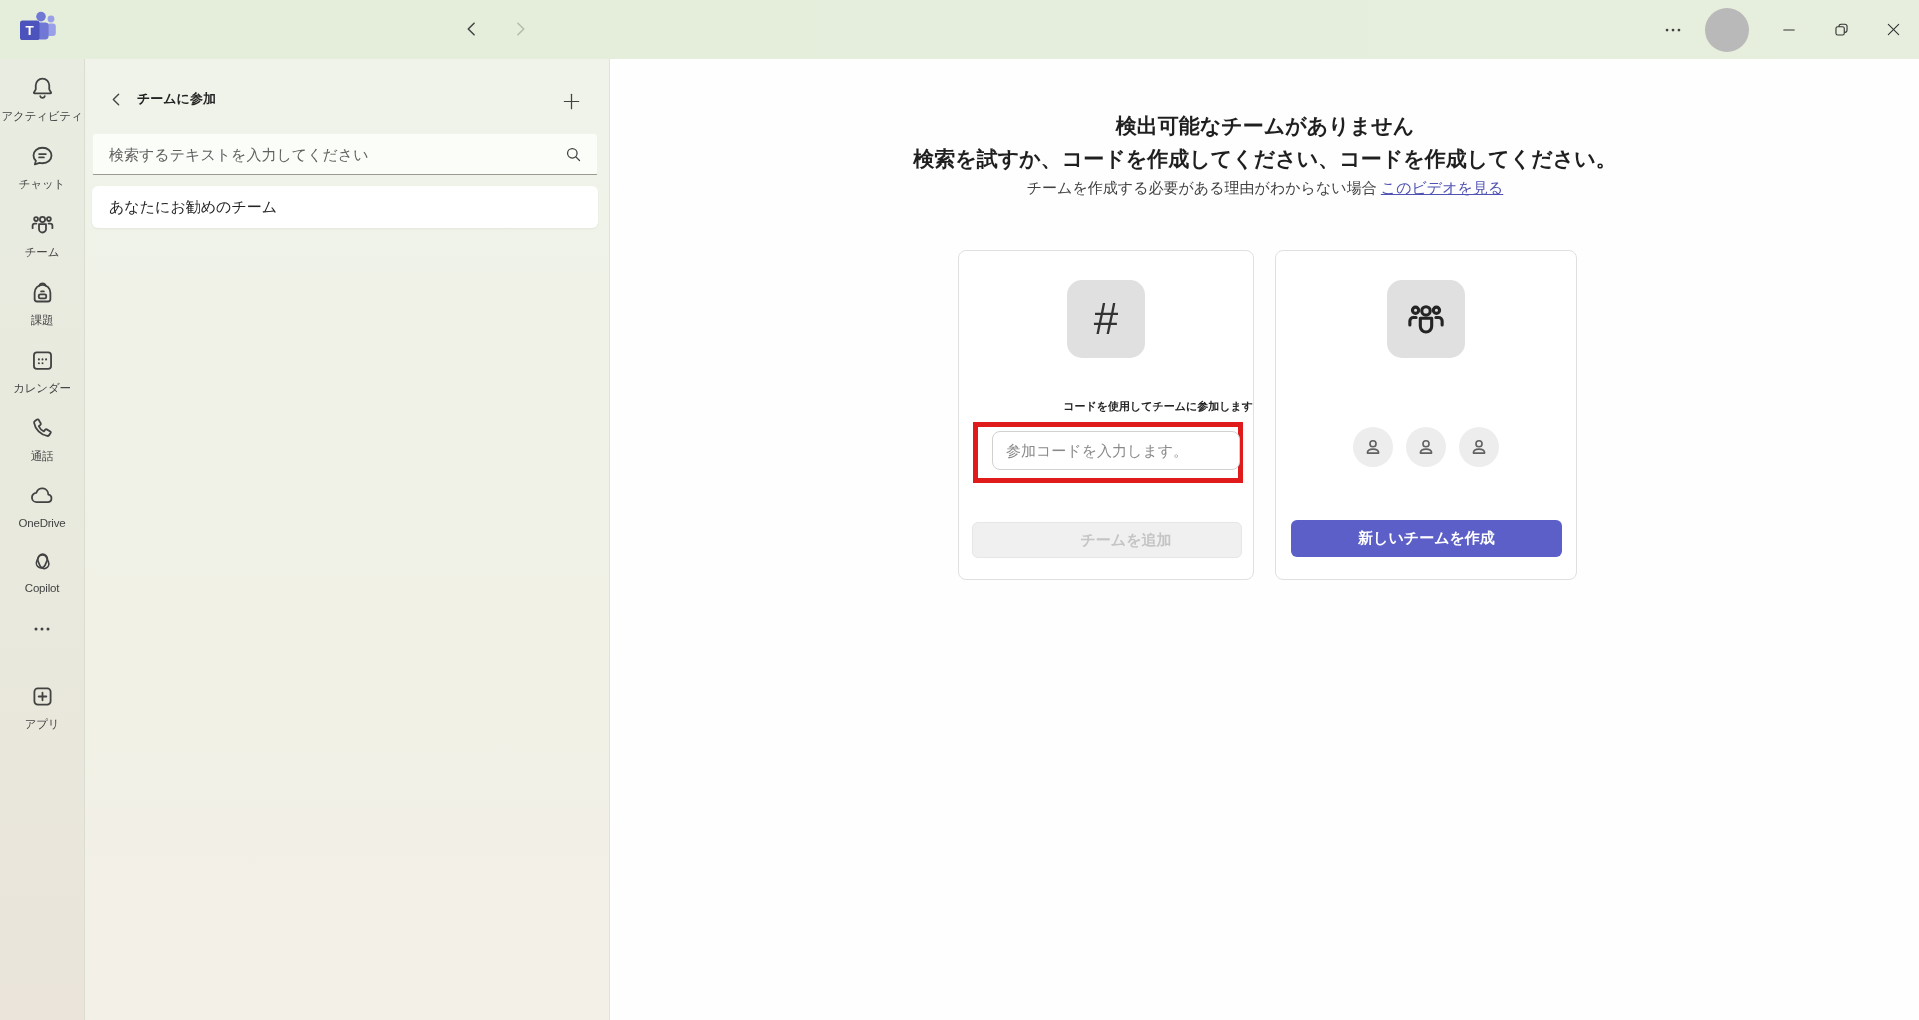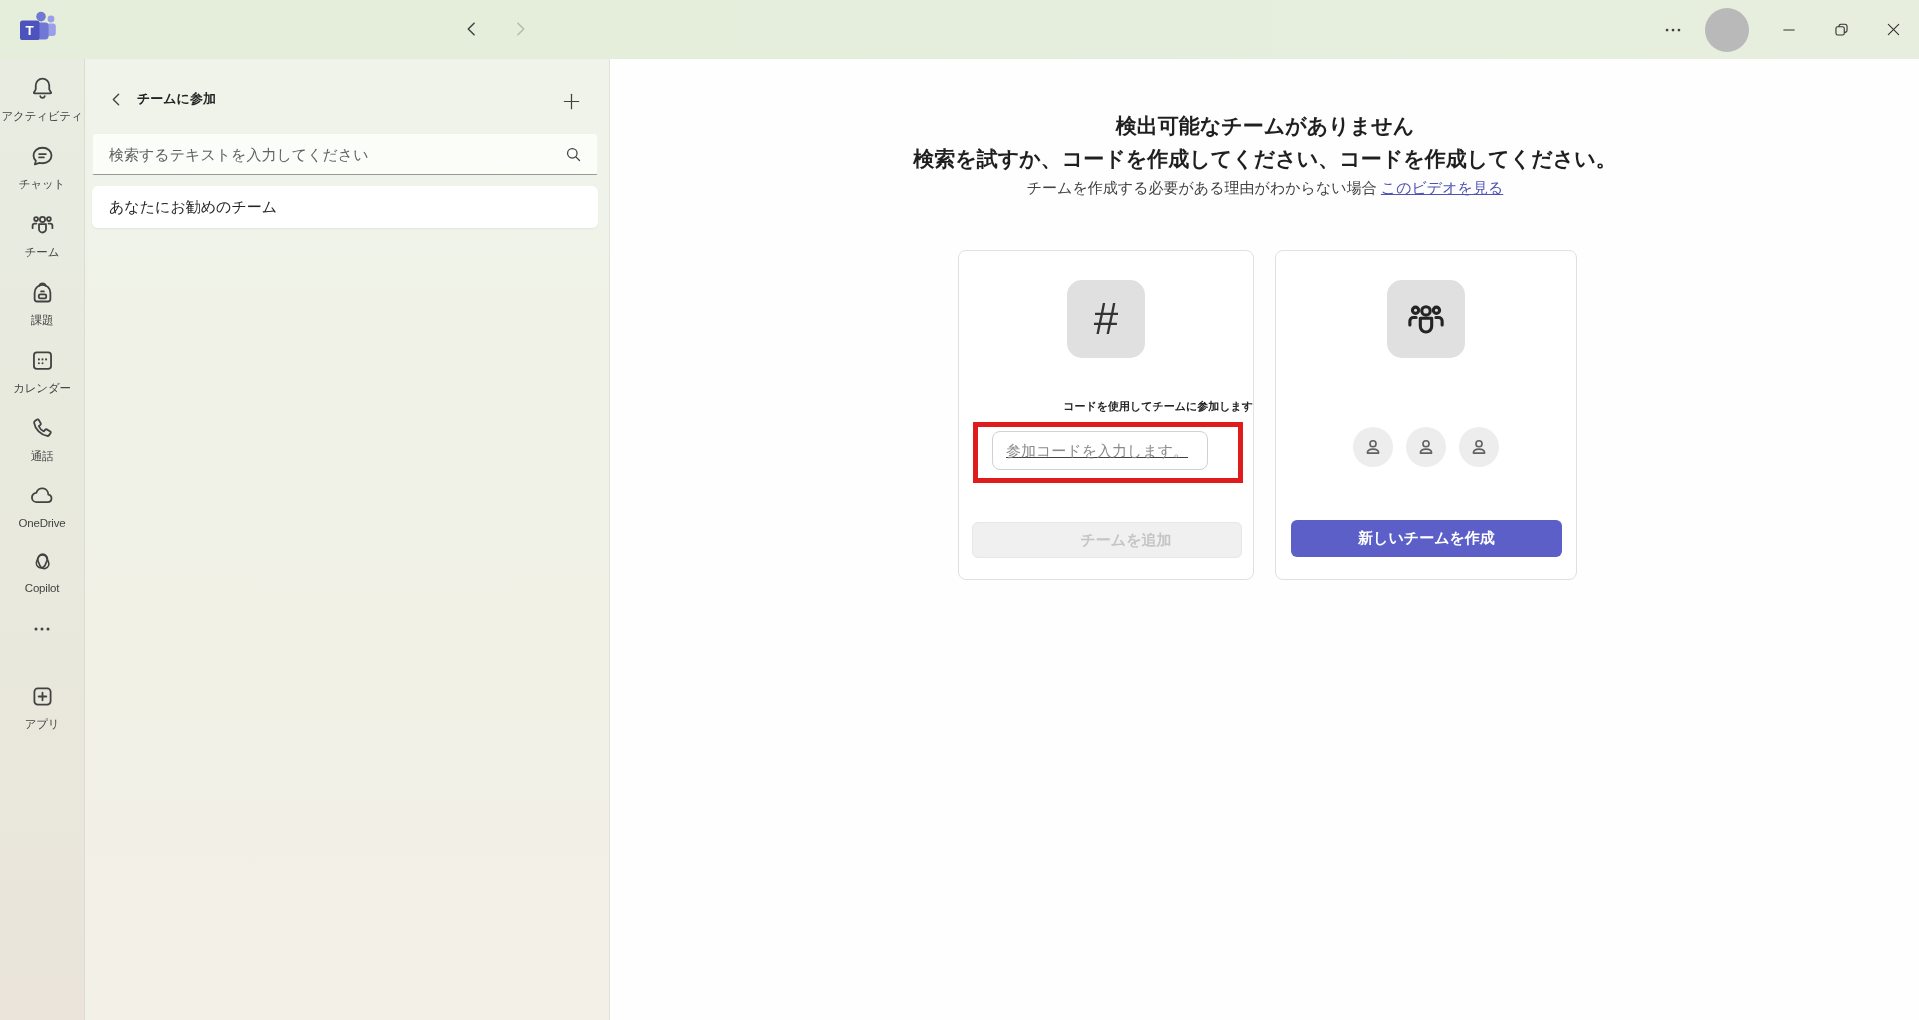--- a/index.html
+++ b/index.html
@@ -58,22 +58,22 @@
   .subline a { color:#4f52b2; text-decoration:underline; cursor:pointer; }
 
   .card { position:absolute; background:#fff; border:1px solid #e0e0e0; border-radius:8px; }
   .card-join { left:347px; top:191px; width:296px; height:330px; }
   .card-create { left:664px; top:191px; width:302px; height:330px; }
   .tile { position:absolute; left:50%; transform:translateX(-50%); top:29px; width:78px; height:78px;
     background:#e0e0e0; border-radius:15px; display:flex; align-items:center; justify-content:center; }
   .hash { font-size:44px; font-weight:300; color:#333; font-family:"Liberation Sans",sans-serif; }
   .card-label { position:absolute; left:0; top:148px; width:100%; text-align:right; font-size:11px; font-weight:bold; color:#242424; }
   .red-annot { position:absolute; left:14px; top:171px; width:270px; height:61px; border:5px solid #e01b1b; }
-  .join-input { position:absolute; left:14px; top:4px; width:216px; height:39px; border:1px solid #d1d1d1; border-radius:8px;
-    padding:0 13px; font-size:15px; color:#424242; outline:none; background:#fff; font-family:inherit;text-decoration:underline; }
+  .join-input { position:absolute; left:14px; top:4px; width:248px; height:39px; border:1px solid #d1d1d1; border-radius:8px;
+    padding:0 13px; font-size:15px; color:#424242; outline:none; background:#fff; font-family:inherit; }
   .join-input::placeholder { color:#8a8a8a; opacity:1; }
   .btn-disabled { position:absolute; left:13px; top:271px; width:270px; height:36px; background:#f0f0f0;
     border:1px solid #e6e6e6; border-radius:6px; font-size:15px; font-weight:bold; color:#c5c5c5;
     font-family:inherit;padding-left:38px; }
   .avatars { position:absolute; left:0; top:176px; width:100%; display:flex; justify-content:center; gap:13px; }
   .av-circle { width:40px; height:40px; border-radius:50%; background:#ededed; display:flex; align-items:center; justify-content:center; }
   .btn-primary { position:absolute; left:15px; top:269px; width:271px; height:37px; background:#5b5fc7; border:none;
     border-radius:6px; font-size:15px; font-weight:bold; color:#fff; cursor:pointer; font-family:inherit; }
 
   svg { display:block; }

